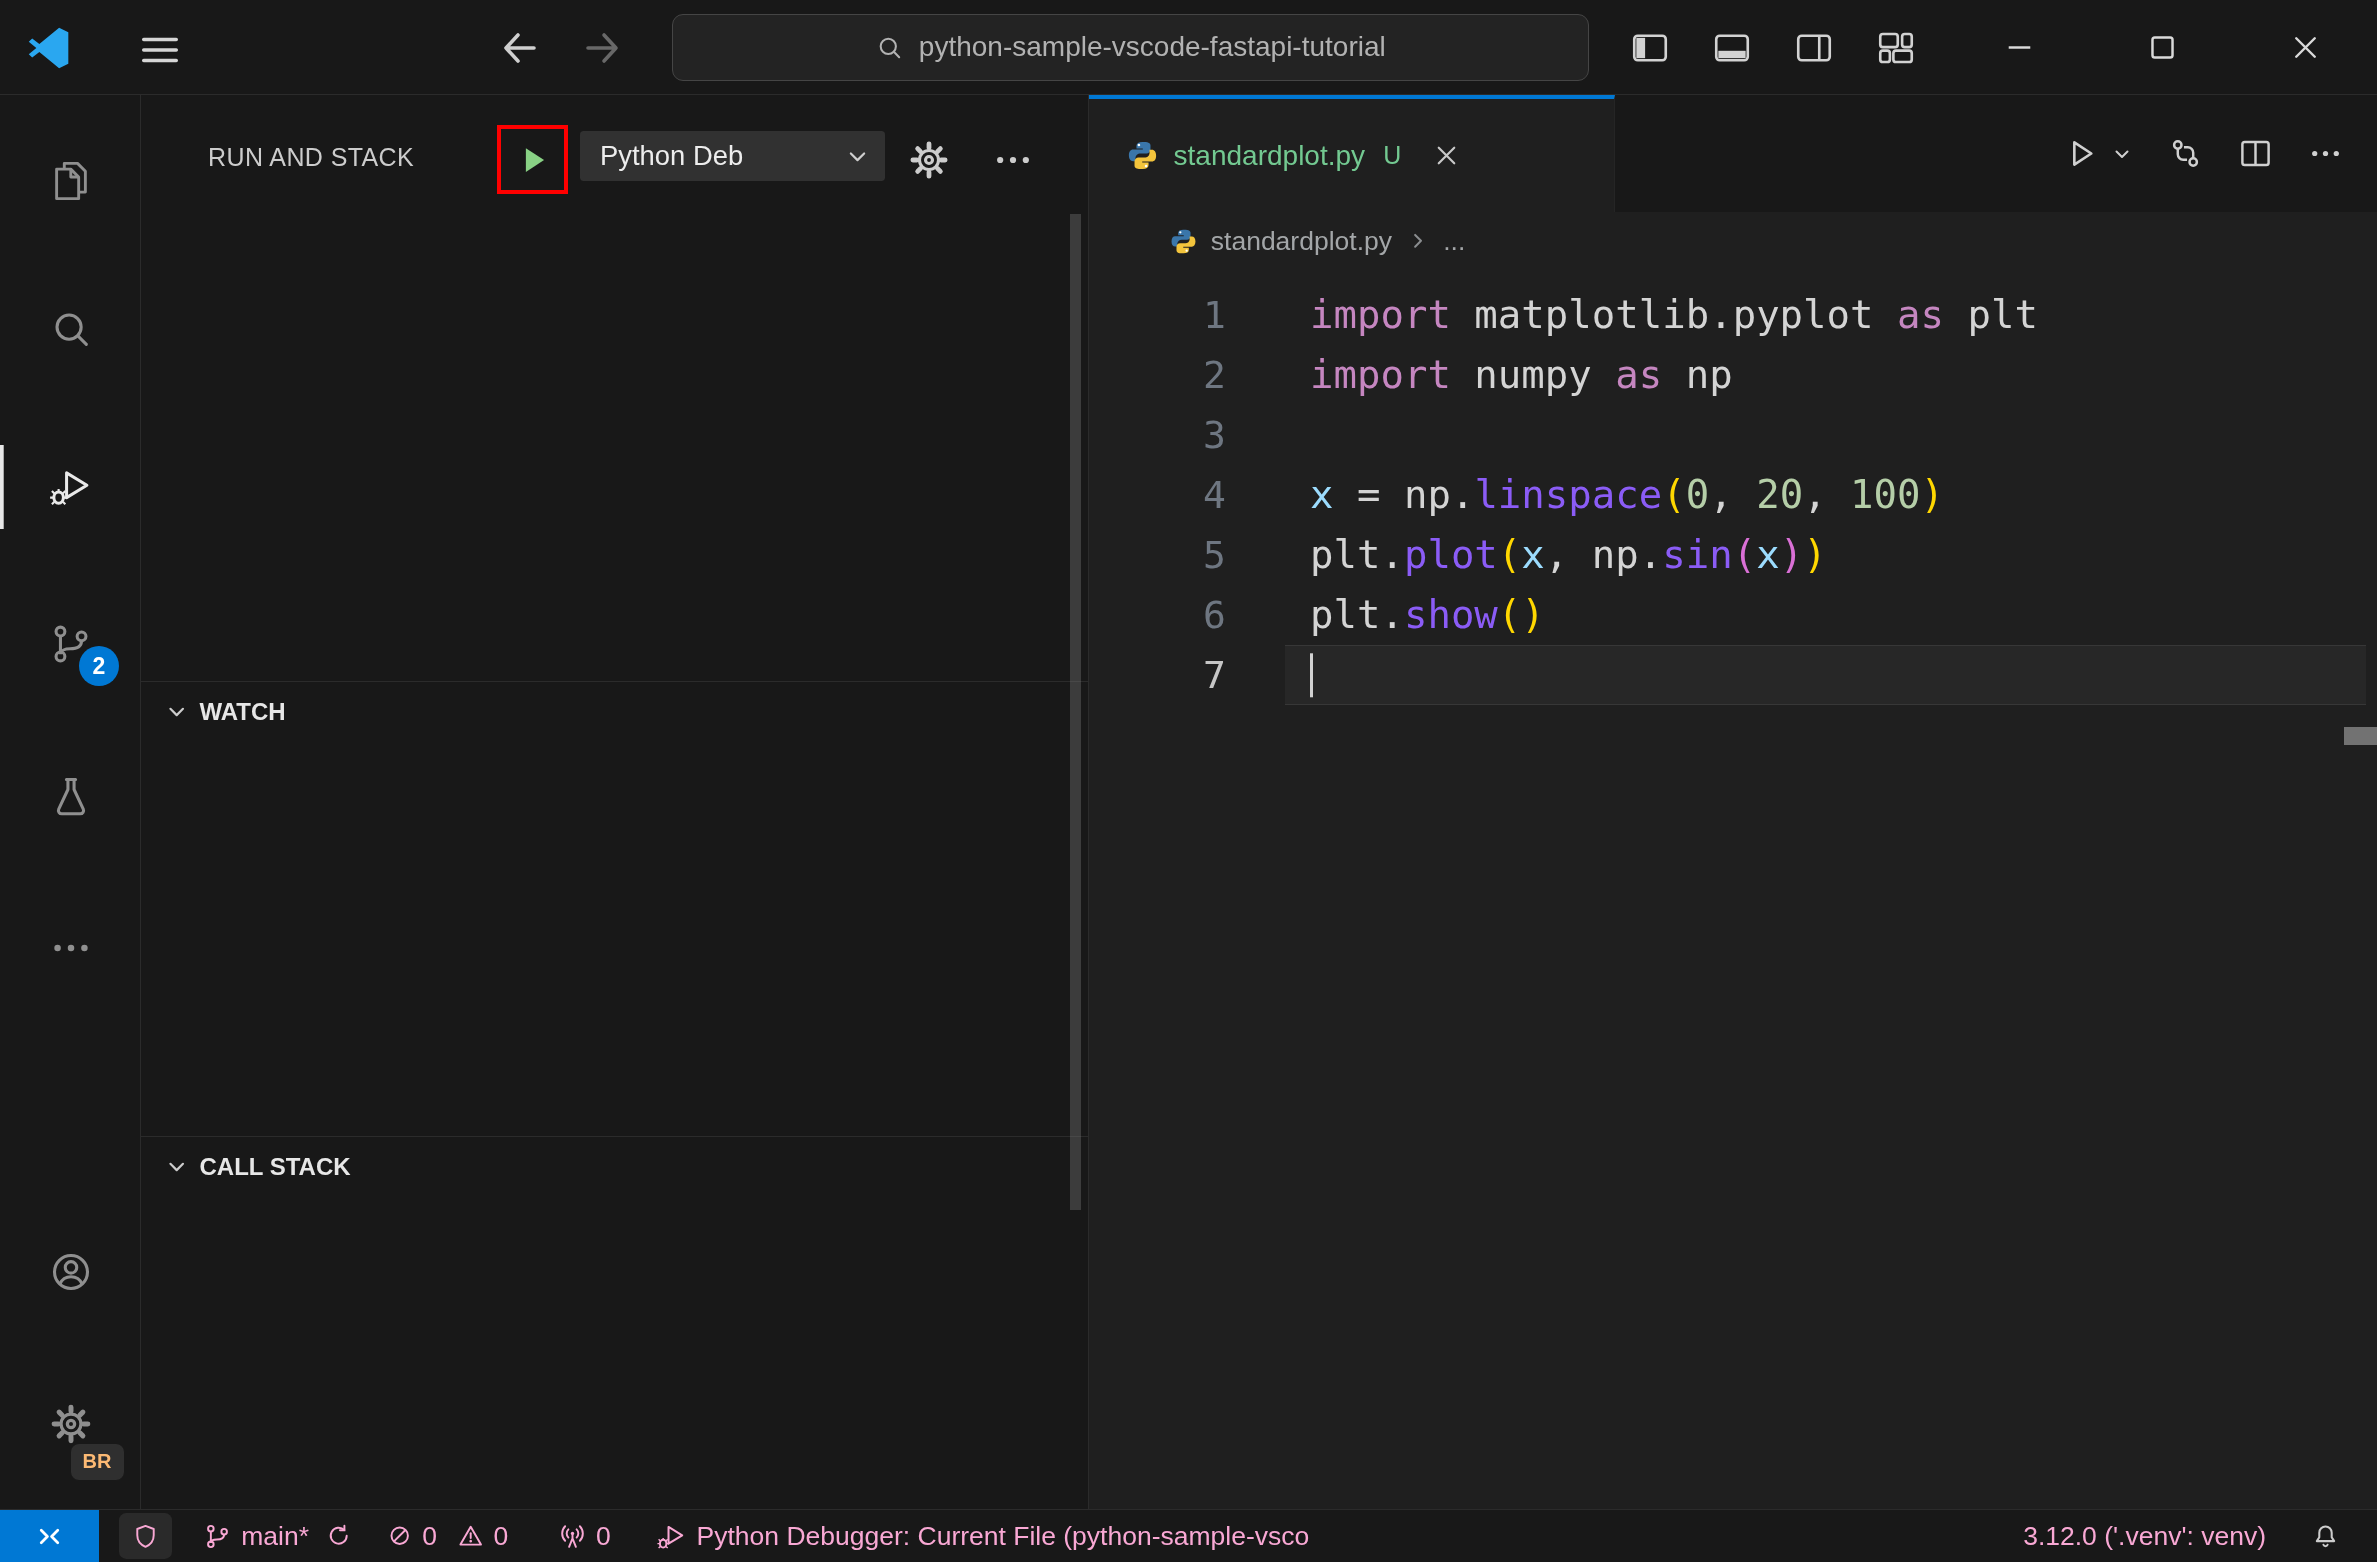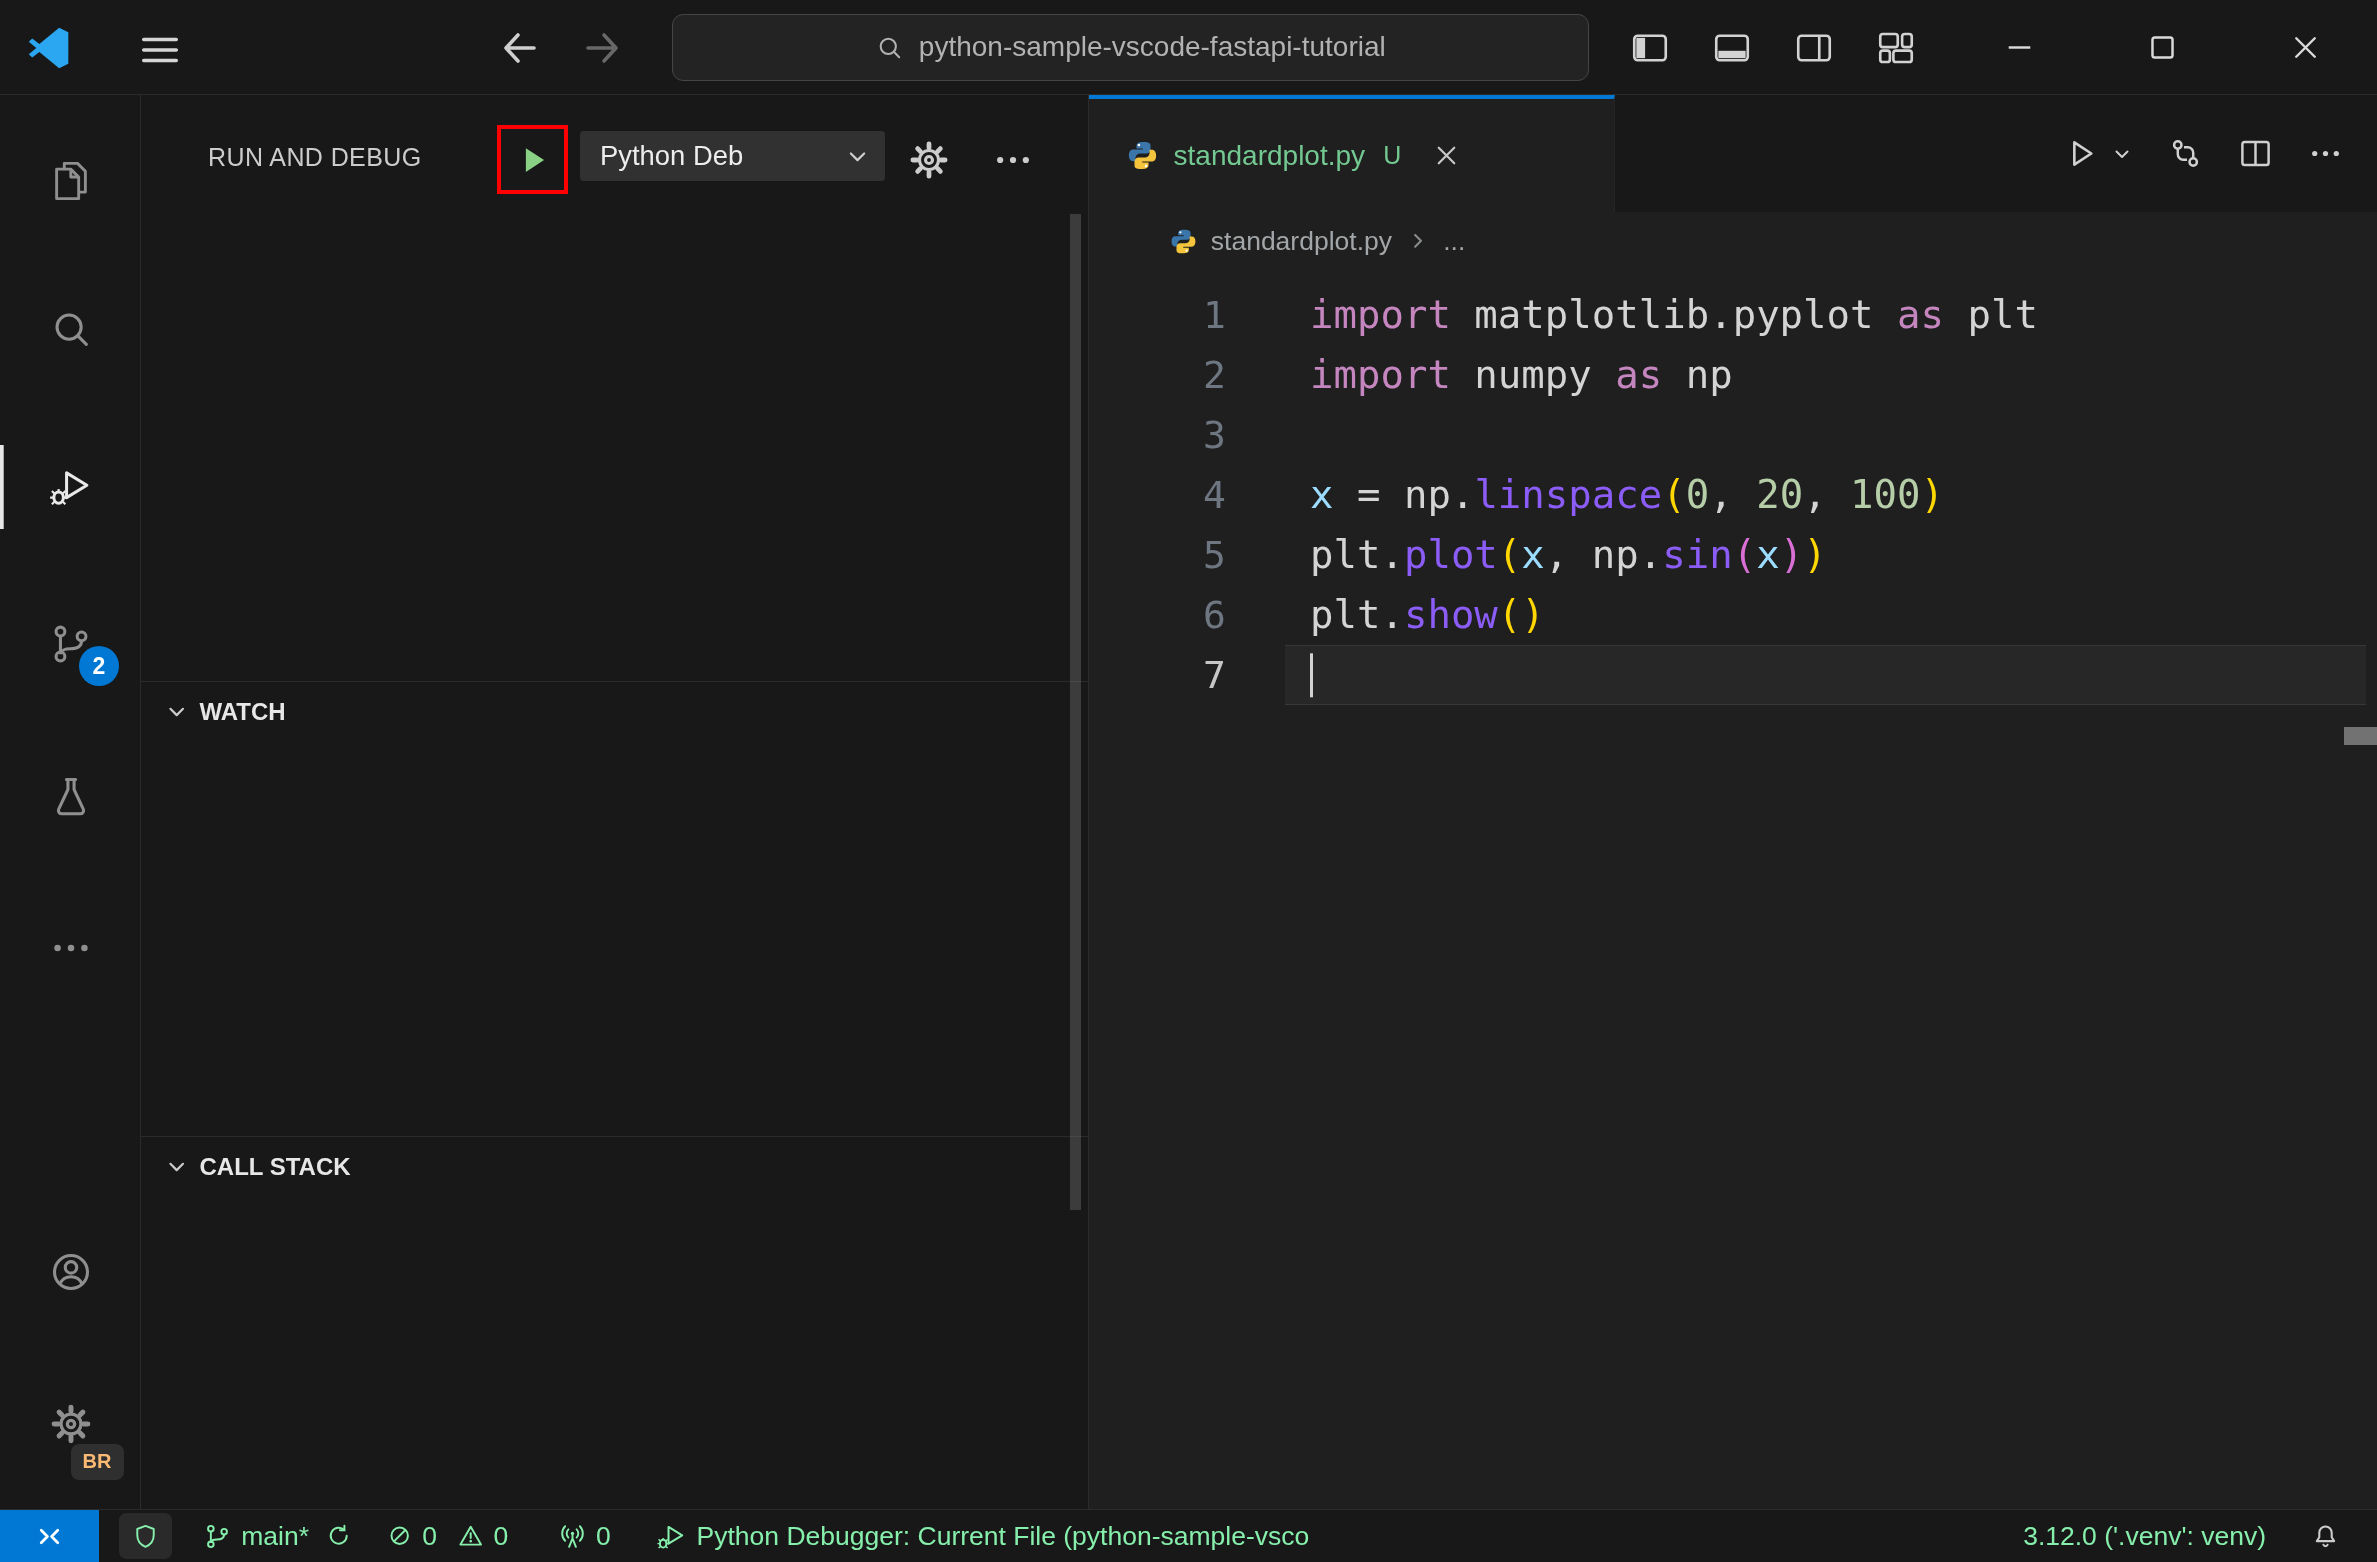--- a/index.html
+++ b/index.html
@@ -95,21 +95,21 @@
   .ln-num.cur { color: #c6c6c6; }
   .code-lines { position: absolute; left: 196px; right: 11px; top: 14.6px; font-family: "DejaVu Sans Mono", monospace; font-size: 39px; line-height: 60px; white-space: pre; color: #d4d4d4; }
   .code-line { height: 60px; padding-left: 25px; }
   .code-line.current { background: rgba(234,234,234,.045); border-top: 1.8px solid rgba(255,255,255,.08); border-bottom: 1.8px solid rgba(255,255,255,.08); line-height: 57px; }
   .cursor { display: inline-block; width: 2.7px; height: 44px; background: #d2d2d2; transform: translateY(7.3px); }
   .tk-kw { color: #C586C0; } .tk-pl { color: #D4D4D4; } .tk-fn { color: #8b5cf6; }
   .tk-vr { color: #9CDCFE; } .tk-nm { color: #B5CEA8; } .tk-p1 { color: #FFD700; } .tk-p2 { color: #DA70D6; }
   .overview-mark { position: absolute; right: 0; top: 457px; width: 33px; height: 18.3px; background: #818181; opacity: .85; }
 
   
-  .statusbar { position: absolute; left: 0; right: 0; bottom: 0; height: 53px; background: #181818; border-top: 0.9px solid #2b2b2b; display: flex; align-items: center; color: #86efac; font-size: 26.5px; }
+  .statusbar { position: absolute; left: 0; right: 0; bottom: 0; height: 53px; background: #181818; border-top: 0.9px solid #2b2b2b; display: flex; align-items: center; color: #f9a8d4; font-size: 26.5px; }
   .sb-remote { width: 99px; height: 100%; background: #0078d4; color: #ffffff; display: flex; align-items: center; justify-content: center; }
   .sb-remote svg { width: 33px; height: 33px; }
   .sb-shield { margin: 0 14.6px 0 20px; width: 53px; height: 46px; background: #2a2a2a; border-radius: 7.3px; display: flex; align-items: center; justify-content: center; }
   .sb-shield svg { width: 29px; height: 29px; }
   .sb-item { display: flex; align-items: center; gap: 9.1px; padding: 0 16.5px; height: 100%; white-space: nowrap; }
   .sb-item svg { flex: none; }
   .i32 { width: 29px; height: 29px; } .i30 { width: 27.4px; height: 27.4px; } .i34 { width: 31px; height: 31px; }
   .sb-debug-text { max-width: 645px; overflow: hidden; white-space: nowrap; display: inline-block; }
   .sb-spacer { flex: 1; }
   .sb-right { display: flex; align-items: center; gap: 44px; padding-right: 36px; }
@@ -270,21 +270,21 @@
           <g stroke="currentColor" stroke-width="2.6" stroke-linecap="round">
             <path d="M12 3.2v2.2M12 18.6v2.2M3.2 12h2.2M18.6 12h2.2M5.8 5.8l1.6 1.6M16.6 16.6l1.6 1.6M18.2 5.8l-1.6 1.6M7.4 16.6l-1.6 1.6"></path>
           </g>
         </svg>
       </span>
     <span class="profile-badge">BR</span>
   </div>
 </nav>
 
 <aside class="sidebar">
-  <div class="sidebar-title">RUN AND DEBUG</div>
+  <div class="sidebar-title">RUN AND STACK</div>
 
   <div class="annotation-box">
     <span class="start-debug-btn">
       <svg viewBox="0 0 24 24">
           <path d="M7.5 4.5 19 12 7.5 19.5Z" fill="#89d185"></path>
         </svg>
     </span>
   </div>
 
   <div class="config-dropdown">

